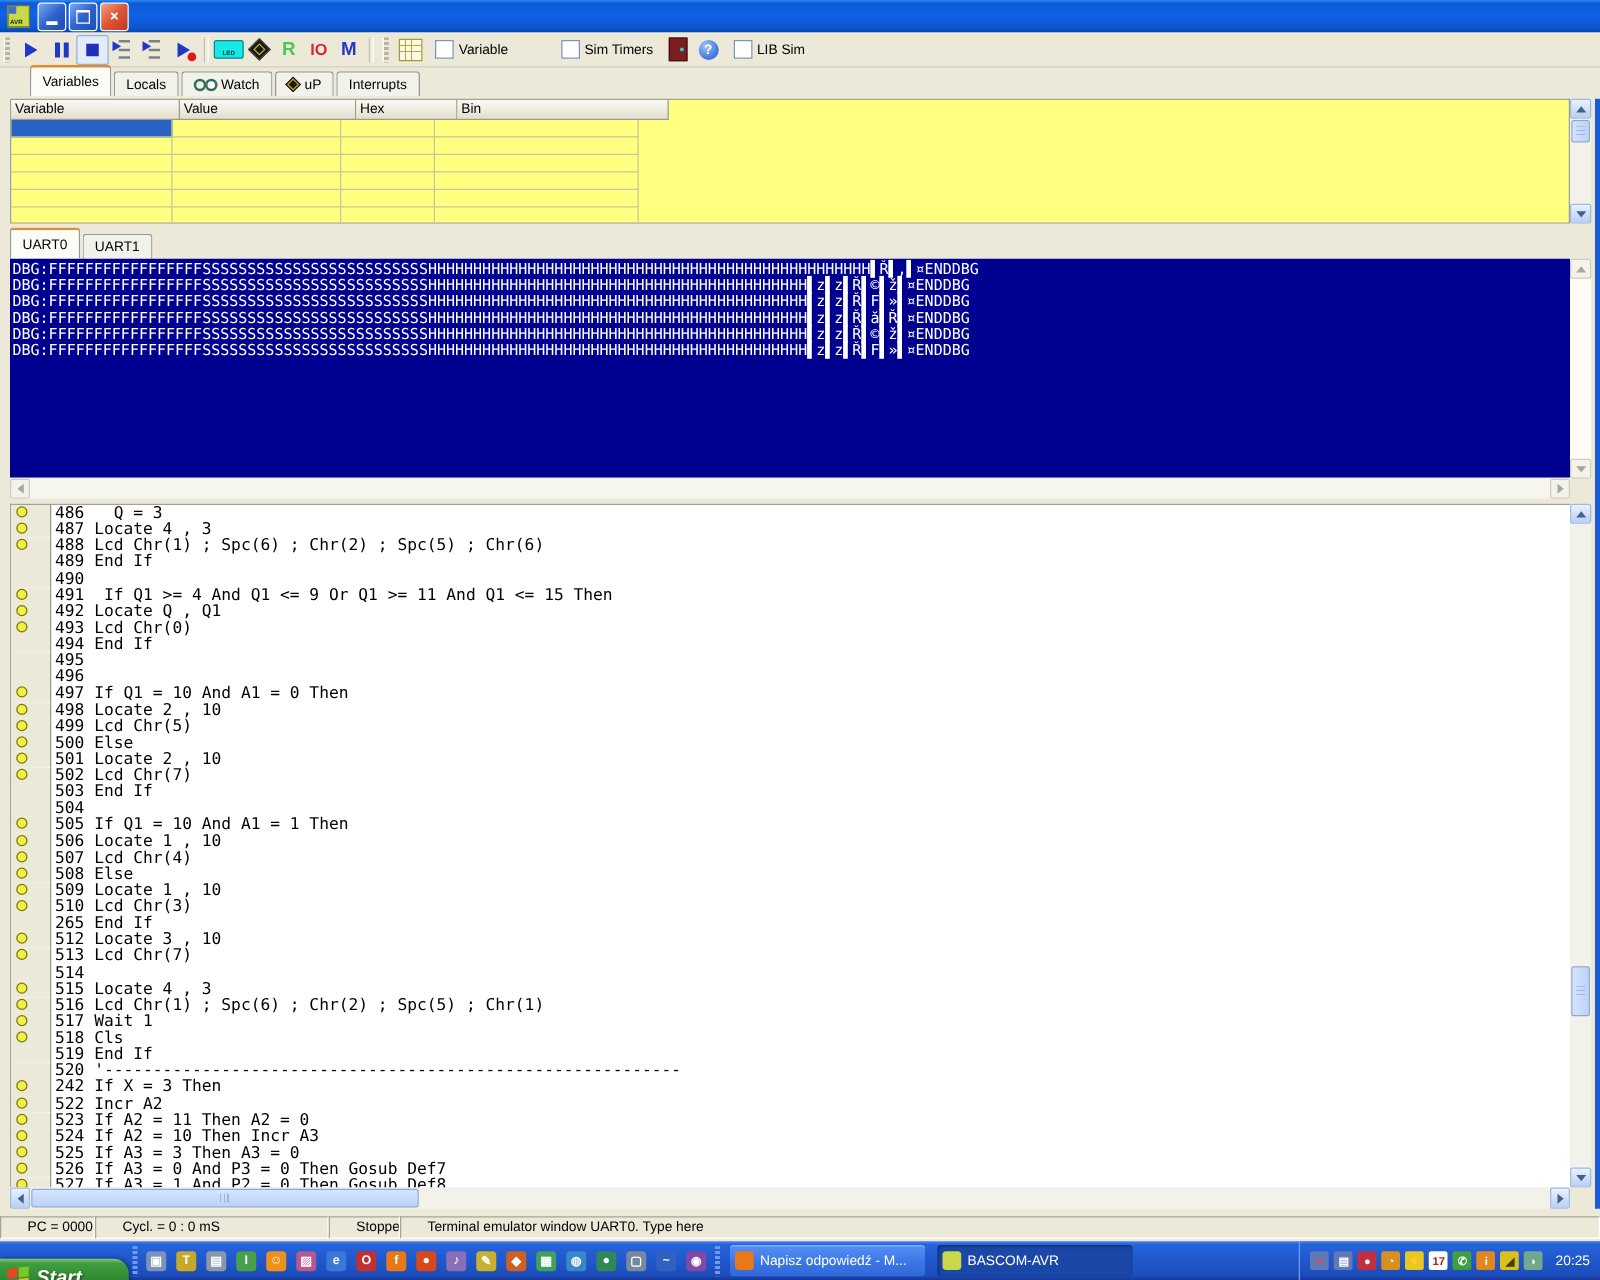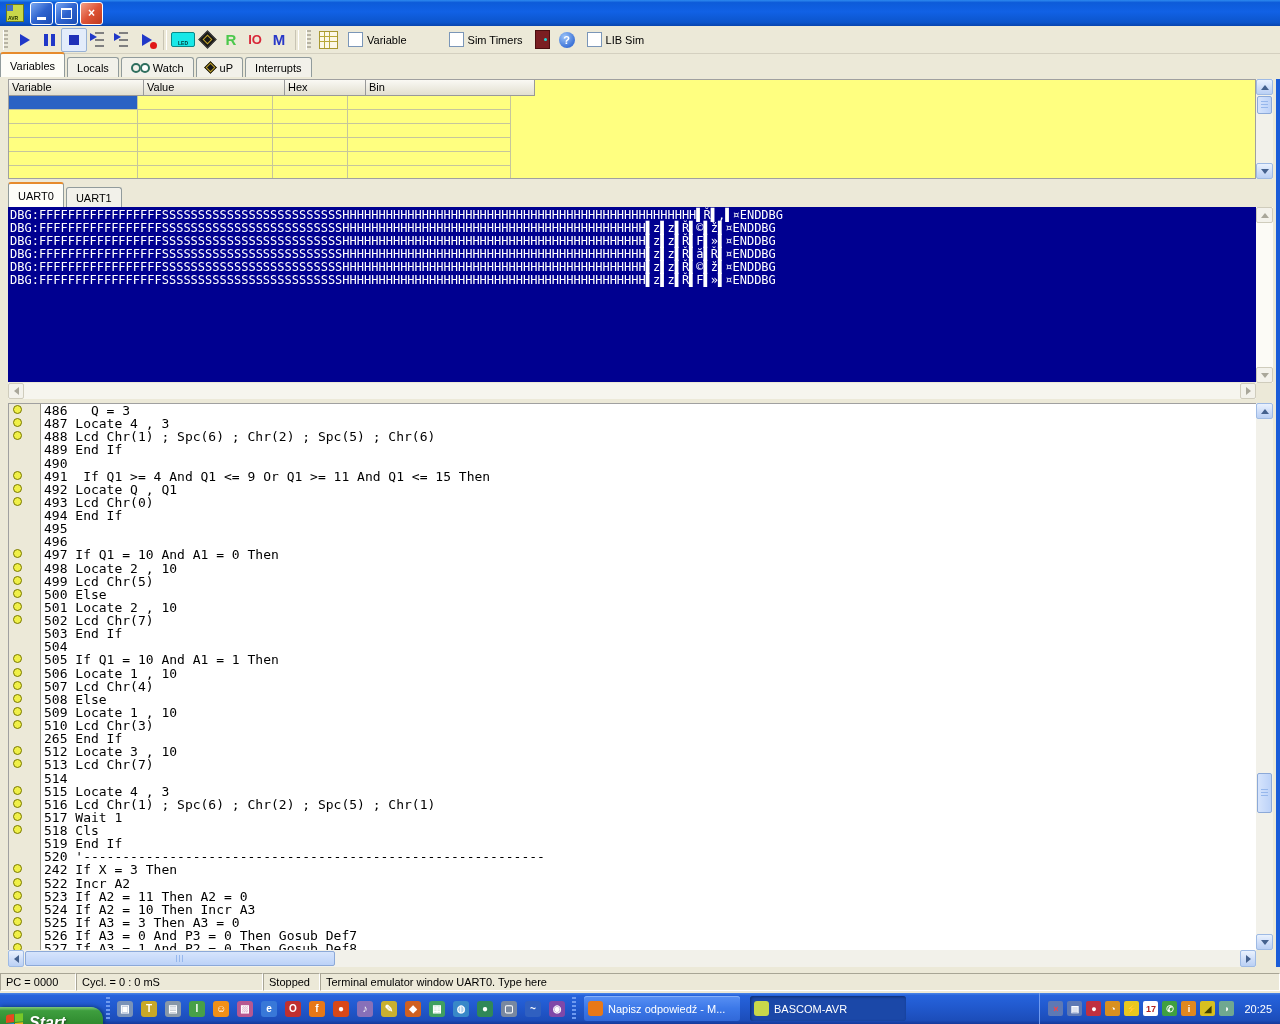--- a/index.html
+++ b/index.html
@@ -51,21 +51,21 @@
      background-image:linear-gradient(90deg,transparent 4px,#B8A838 4px 5px,transparent 5px 9px,#B8A838 9px 10px,transparent 10px),
                       linear-gradient(180deg,transparent 4px,#B8A838 4px 5px,transparent 5px 9px,#B8A838 9px 10px,transparent 10px);}
   .dooricon{width:13px;height:17px;background:#7A1E22;border:1px solid #4A0E10;position:relative;}
   .dooricon::after{content:"";position:absolute;right:2px;top:7px;width:3px;height:3px;background:#20D8D8;border-radius:50%;}
   .helpicon{width:16px;height:16px;border-radius:50%;background:radial-gradient(circle at 35% 30%,#9CC4F8,#3E74D8 70%);
      color:#fff;font-weight:bold;font-size:11px;display:flex;align-items:center;justify-content:center;}
   .cb{display:flex;align-items:center;margin:0 8px;}
   .cbbox{width:13px;height:13px;background:#fff;border:1px solid #7A96B8;margin-right:4px;}
 
   
-  .tabbar{left:0;top:54px;width:1280px;height:23px;padding-left:0;display:flex;align-items:flex-end;}
+  .tabbar{left:0;top:54px;width:1280px;height:23px;padding-left:24px;display:flex;align-items:flex-end;}
   .tab{height:19px;padding:0 9px;display:flex;align-items:center;background:#F2F1EA;
      border:1px solid #919B9C;border-bottom:none;border-radius:3px 3px 0 0;margin-right:2px;color:#000;}
   .tab.active{height:23px;background:#FDFDF8;border-top:2px solid #E68B2C;font-weight:normal;}
   .glasses-icon{display:inline-block;width:6px;height:6px;border:2px solid #2E6E5E;border-radius:50%;
      box-shadow:9px 0 0 -2px #fff, 9px 0 0 0 #2E6E5E;margin-right:12px;}
 
   
   .gridpanel{left:8px;top:79px;width:1248px;height:100px;background:#FFFF80;border:1px solid #A0A0A0;overflow:hidden;}
   .ghead{display:flex;height:16px;}
   .gh{background:linear-gradient(180deg,#FAF9F4,#E2DFD0);border-right:1px solid #999;border-bottom:1px solid #999;
@@ -108,21 +108,21 @@
   .cl{display:flex;height:13.14px;}
   .gut{flex:0 0 31px;background:#ECE9D8;border-right:1px solid #9C9A8C;position:relative;}
   .mark{position:absolute;left:4px;top:1px;width:9px;height:9px;border-radius:50%;background:#F0F048;border:1px solid #787800;box-sizing:border-box;}
   .ctxt{white-space:pre;font-family:"DejaVu Sans Mono","Liberation Mono",monospace;font-size:13px;line-height:13px;padding-left:3px;}
   .codevscroll{left:1256px;top:403px;width:17px;height:547px;background:#F2F1EA;}
   .codehscroll{left:8px;top:950px;width:1248px;height:17px;background:#F2F1EA;}
   .corner{left:1256px;top:950px;width:17px;height:17px;background:#ECE9D8;}
 
   
   .statusbar{left:0;top:971px;width:1280px;height:22px;background:#ECE9D8;display:flex;padding-top:2px;}
-  .seg{border:1px solid;border-color:#A8A595 #FFF #FFF #A8A595;height:18px;line-height:17px;padding:0 5px;
+  .seg{border:1px solid;border-color:#A8A595 #FFF #FFF #A8A595;height:18px;line-height:17px;padding:0 21px;
        box-sizing:border-box;white-space:nowrap;overflow:hidden;}
 
   
   .taskbar{left:0;top:993px;width:1280px;height:31px;
      background:linear-gradient(180deg,#4A86E8 0%,#2663DC 8%,#2159CE 45%,#1C4DBA 88%,#15389A 100%);display:flex;align-items:center;}
   .startbtn{width:97px;height:31px;border-radius:0 12px 12px 0;
      background:linear-gradient(180deg,#7FC878 0%,#3E9E3E 12%,#2F8A2F 55%,#1F721F 100%);
      display:flex;align-items:center;box-shadow:1px 0 4px #08306A;padding-left:6px;margin-top:28px;}
   .flag{width:18px;height:18px;display:grid;grid-template-columns:8px 8px;grid-template-rows:8px 8px;gap:1px;transform:skewY(-6deg);margin-right:5px;}
   .flag i:nth-child(1){background:#E84820;border-radius:2px 0 0 0;}

